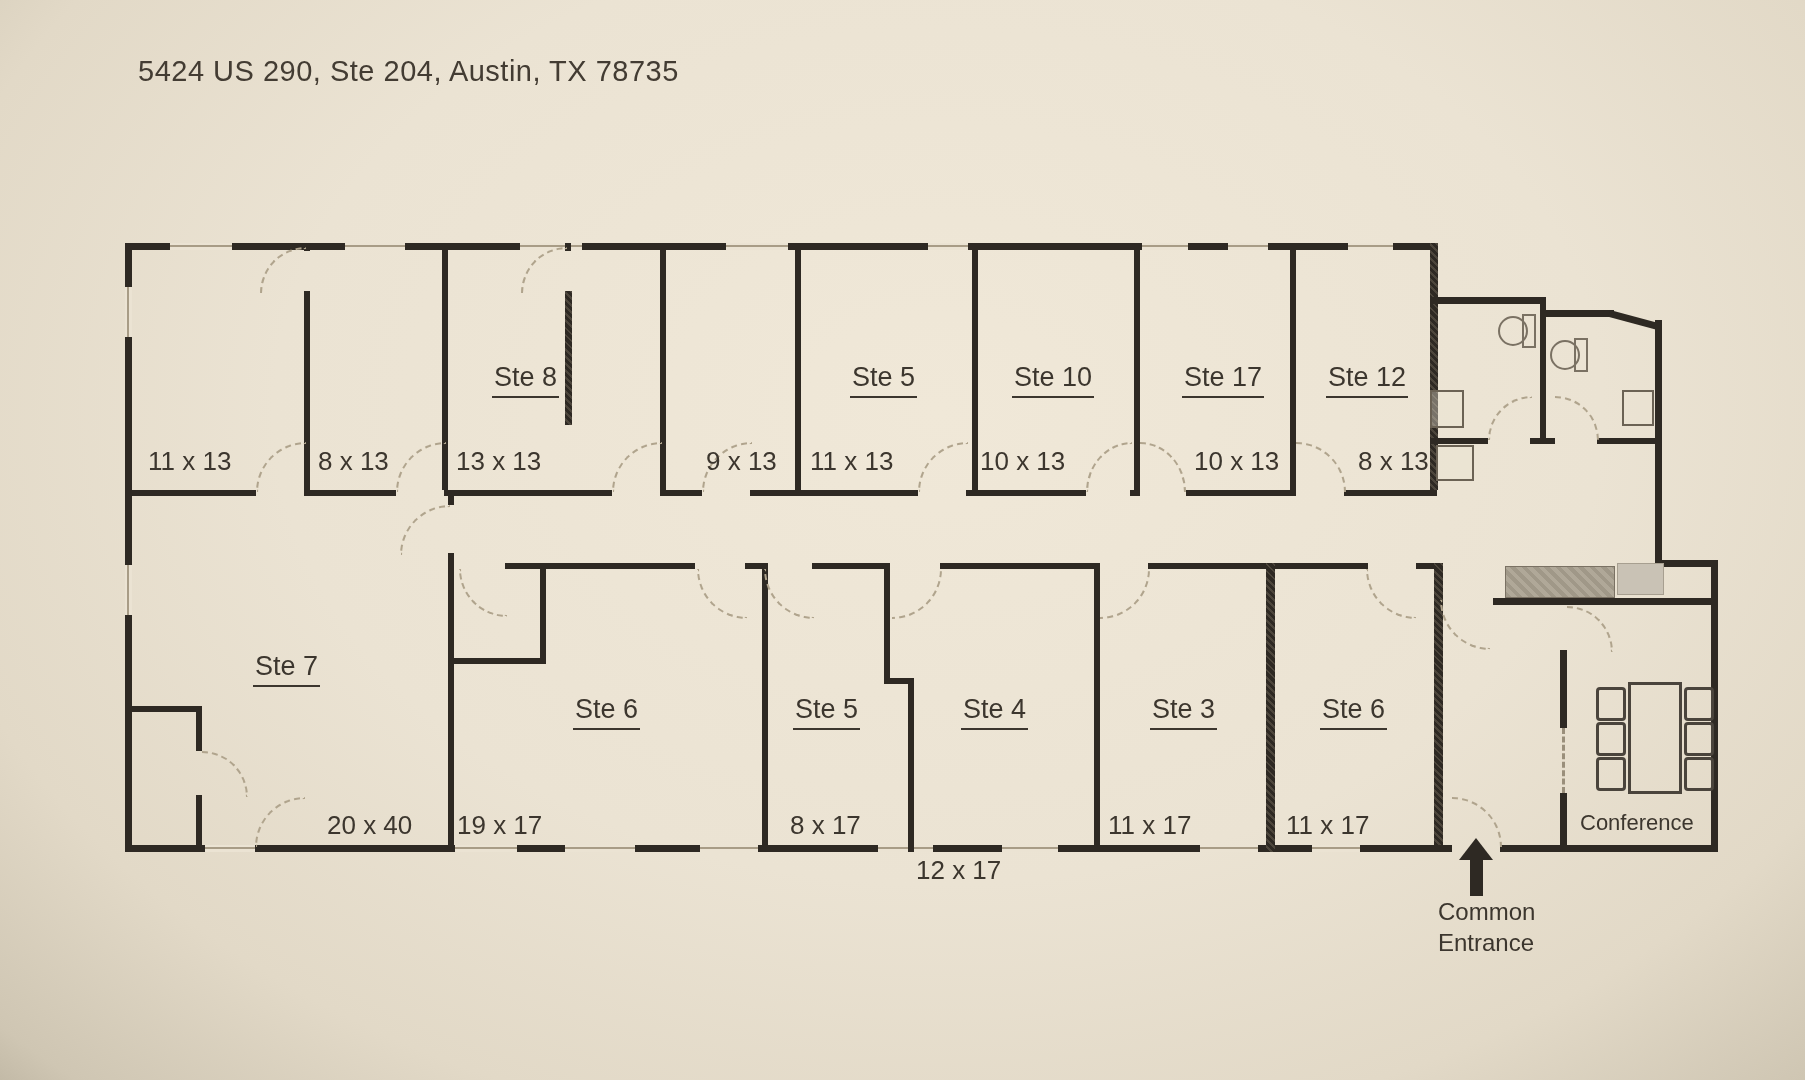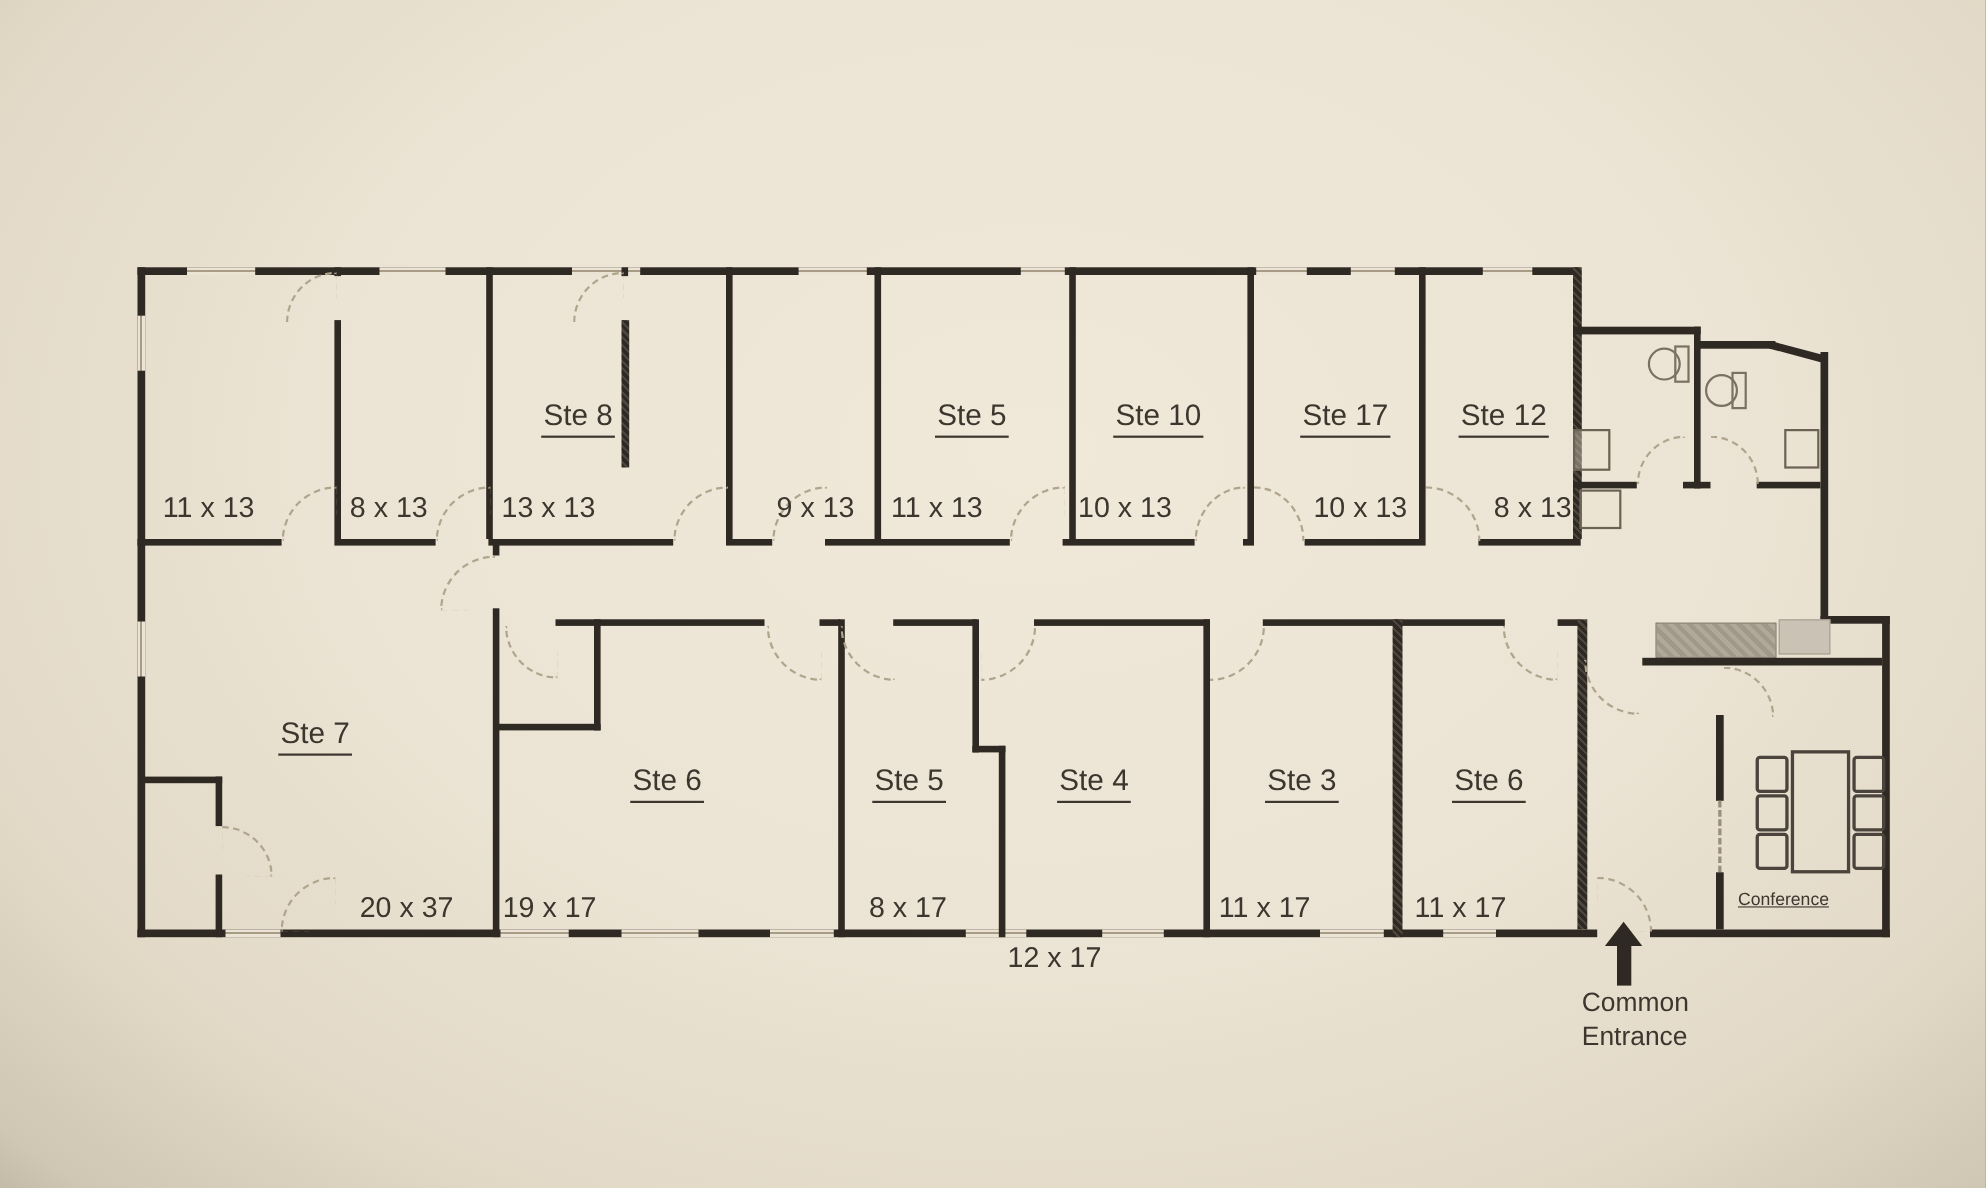--- a/index.html
+++ b/index.html
@@ -22,30 +22,31 @@
   .suite{position:absolute;font-size:27px;color:#3c362e;border-bottom:2px solid #3c362e;padding:0 2px 3px 2px;white-space:nowrap;}
   .dim{position:absolute;font-size:26px;color:#3c362e;white-space:nowrap;}
   .fixture{position:absolute;border:2px solid #6b6254;background:rgba(235,227,211,.4);}
   .toilet-bowl{position:absolute;border:2px solid #7a7163;border-radius:50%;}
   .toilet-tank{position:absolute;border:2px solid #7a7163;}
   .counter-dark{position:absolute;background:repeating-linear-gradient(45deg,#a09888 0 4px,#b0a898 4px 8px);border:1px solid #7a7163;}
   .counter-light{position:absolute;background:#c9c2b5;border:1px solid #a79f90;}
   .chair{position:absolute;border:3px solid #4a443c;border-radius:4px;}
   .table{position:absolute;border:3px solid #4a443c;}
   #address{position:absolute;left:138px;top:55px;font-size:29px;color:#433c33;letter-spacing:.5px;}
-  #conf-label{position:absolute;left:1580px;top:810px;font-size:16px;color:#3c362e;text-decoration:underline;}
+  #conf-label{position:absolute;left:1580px;top:810px;font-size:22px;color:#3c362e;}
   #ent-label{position:absolute;left:1438px;top:896px;font-size:24px;color:#3c362e;line-height:31px;}
   .arrow-head{position:absolute;width:0;height:0;border-left:17px solid transparent;border-right:17px solid transparent;border-bottom:22px solid #2e2923;}
   .arrow-shaft{position:absolute;background:#2e2923;}
 </style>
 </head>
 <body>
 
 <div id="photo">
 
+  <div id="address">5424 US 290, Ste 204, Austin, TX 78735</div>
 
   <div class="wall" style="left:125px;top:243px;width:1312px;height:7px"></div>
   <div class="wall" style="left:125px;top:243px;width:7px;height:609px"></div>
   <div class="wall" style="left:125px;top:845px;width:1327px;height:7px"></div>
   <div class="wall" style="left:1500px;top:845px;width:218px;height:7px"></div>
 
   <div class="wall hatch" style="left:1430px;top:243px;width:8px;height:247px"></div>
   <div class="wall" style="left:1430px;top:297px;width:116px;height:7px"></div>
   <div class="wall" style="left:1540px;top:297px;width:6px;height:20px"></div>
   <div class="wall" style="left:1540px;top:310px;width:74px;height:7px"></div>
@@ -194,21 +195,21 @@
   <span class="dim" style="left:1194px;top:446px">10 x 13</span>
   <span class="dim" style="left:1358px;top:446px">8 x 13</span>
 
   <span class="suite" style="left:253px;top:651px">Ste 7</span>
   <span class="suite" style="left:573px;top:694px">Ste 6</span>
   <span class="suite" style="left:793px;top:694px">Ste 5</span>
   <span class="suite" style="left:961px;top:694px">Ste 4</span>
   <span class="suite" style="left:1150px;top:694px">Ste 3</span>
   <span class="suite" style="left:1320px;top:694px">Ste 6</span>
 
-  <span class="dim" style="left:327px;top:810px">20 x 37</span>
+  <span class="dim" style="left:327px;top:810px">20 x 40</span>
   <span class="dim" style="left:457px;top:810px">19 x 17</span>
   <span class="dim" style="left:790px;top:810px">8 x 17</span>
   <span class="dim" style="left:916px;top:855px">12 x 17</span>
   <span class="dim" style="left:1108px;top:810px">11 x 17</span>
   <span class="dim" style="left:1286px;top:810px">11 x 17</span>
 
   <div class="arrow-head" style="left:1459px;top:838px"></div>
   <div class="arrow-shaft" style="left:1470px;top:858px;width:13px;height:38px"></div>
   <div id="ent-label">
     <div>Common</div>

